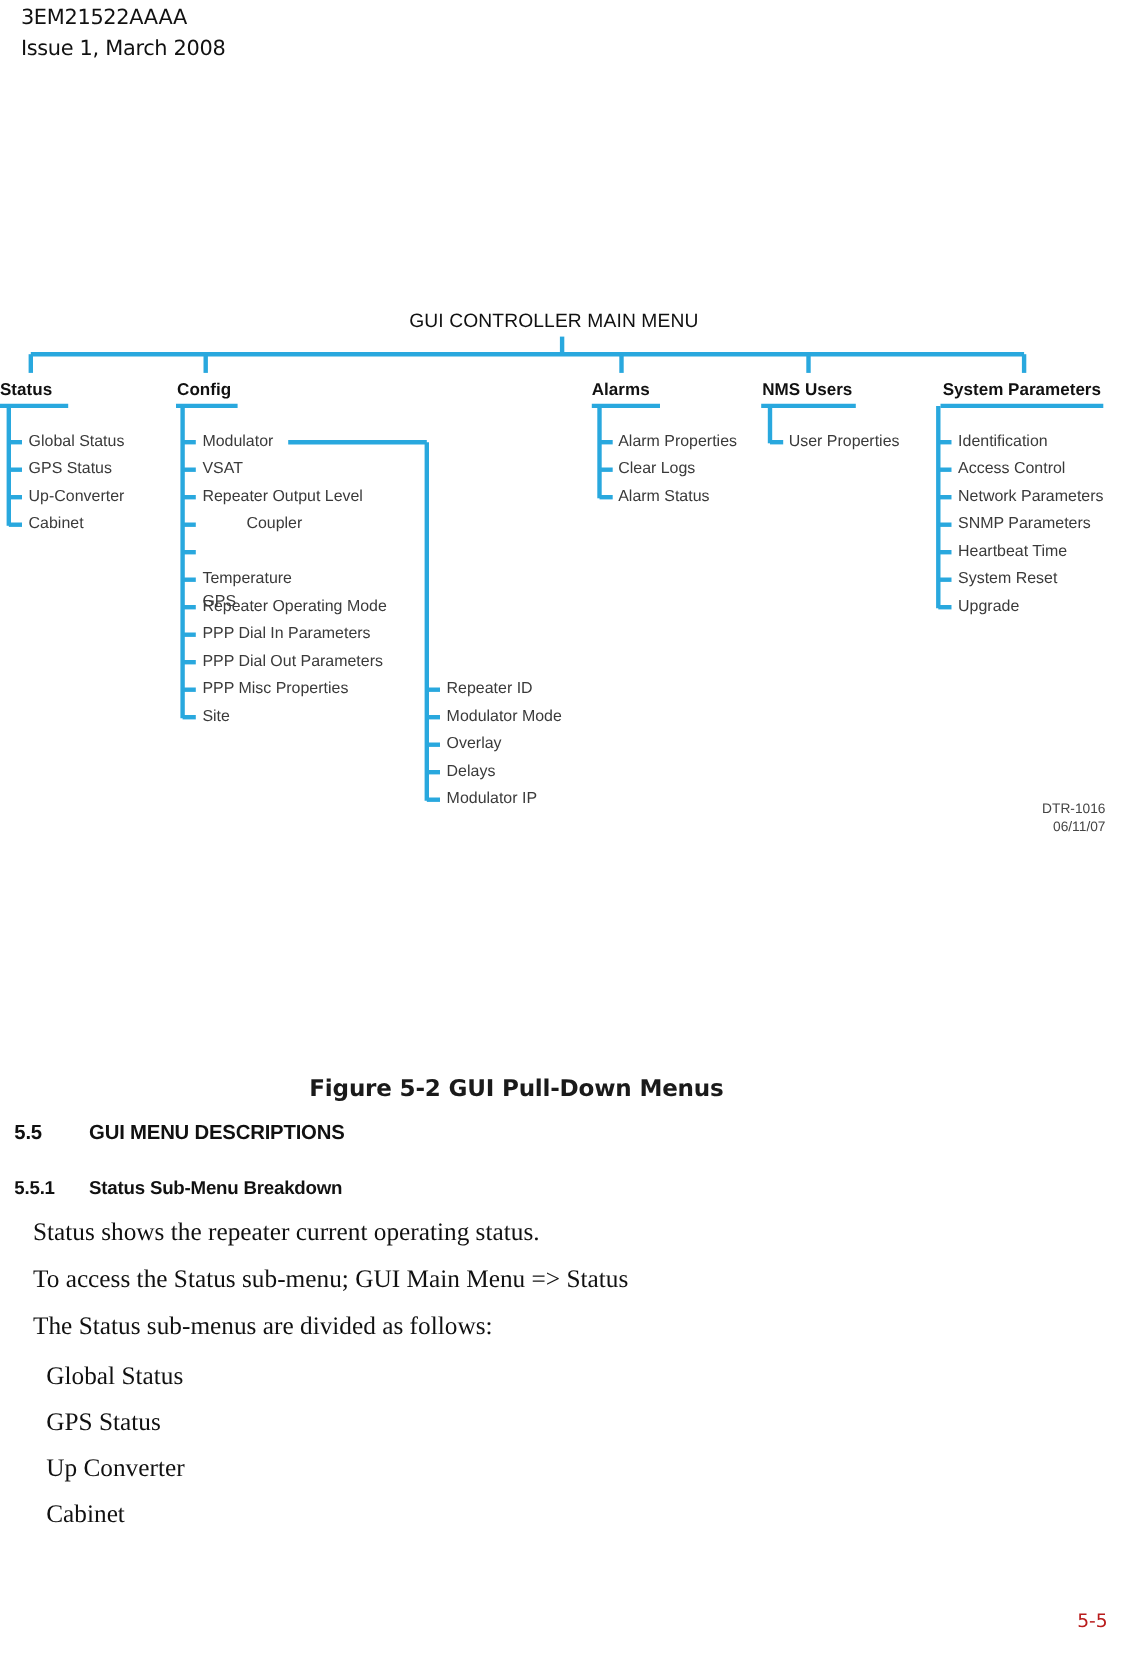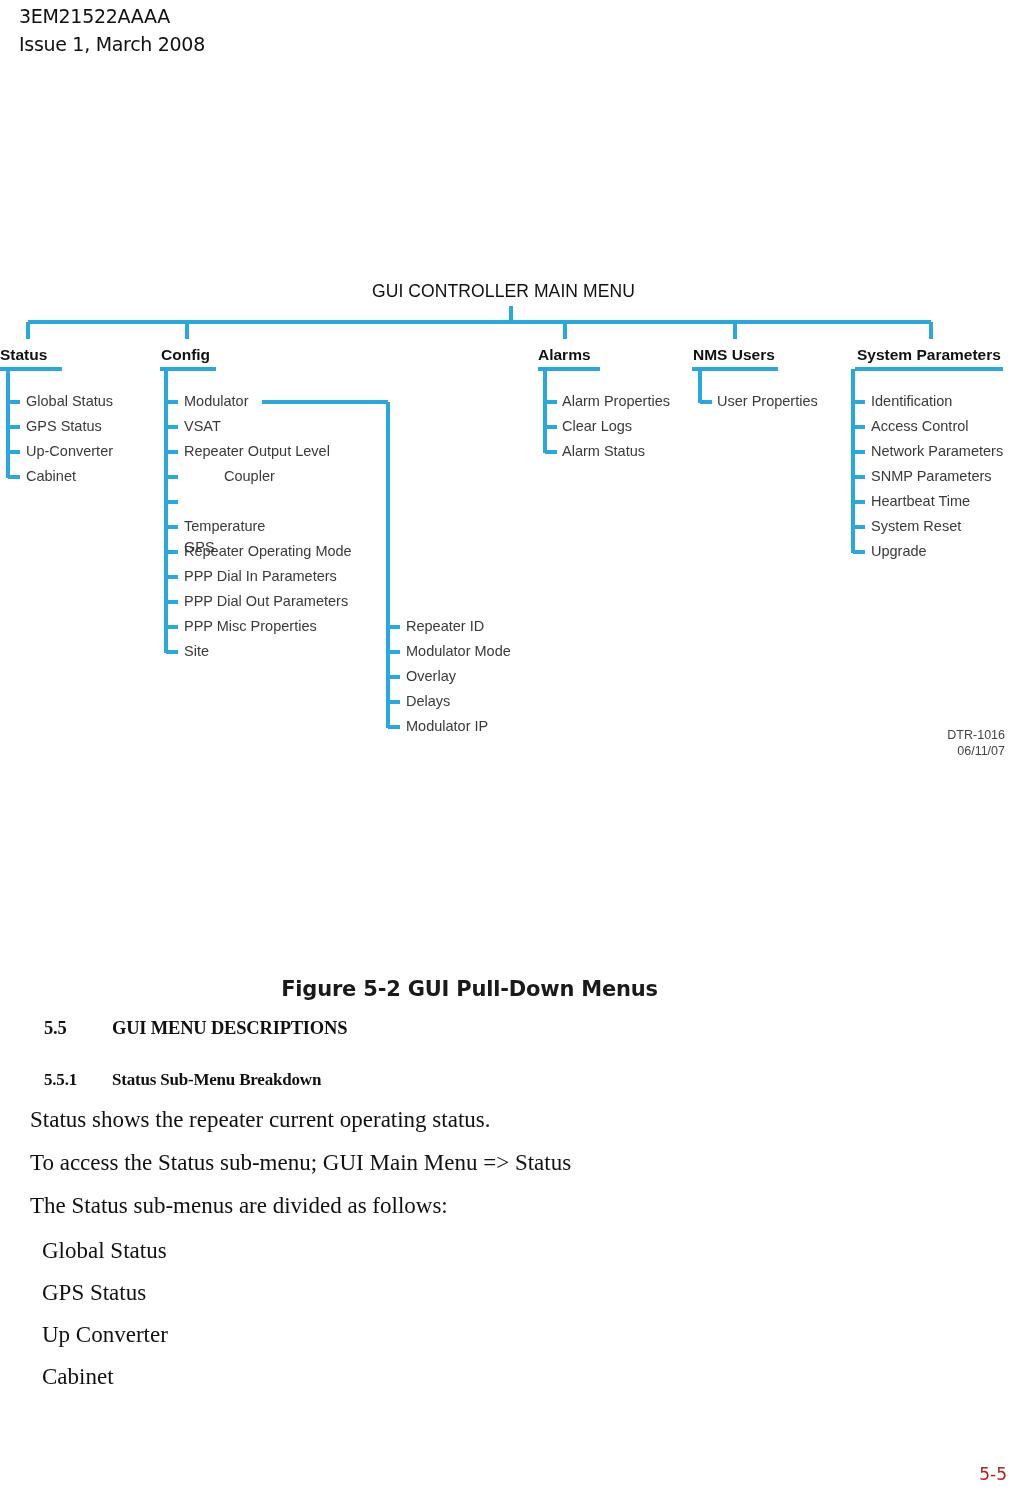--- a/index.html
+++ b/index.html
@@ -97,22 +97,22 @@
     font-size: 21px;
     font-weight: bold;
     letter-spacing: -0.2px;
     color: #1a1a1a;
     margin-top: 37px;
   }
 
   
   .sec-head {
     position: absolute;
-    left: 44px;
-    font-family: Liberation Serif, serif;
+    left: 13px;
+    font-family: Liberation Sans, sans-serif;
     font-weight: bold;
     color: #111;
     white-space: nowrap;
   }
   .sec-head .num { display: inline-block; }
   .sec-h1 { top: 1018px; font-size: 18.5px; letter-spacing: -0.2px; }
   .sec-h1 .num { width: 68px; }
   .sec-h2 { top: 1070px; font-size: 17px; letter-spacing: -0.2px; }
   .sec-h2 .num { width: 68px; }
 

